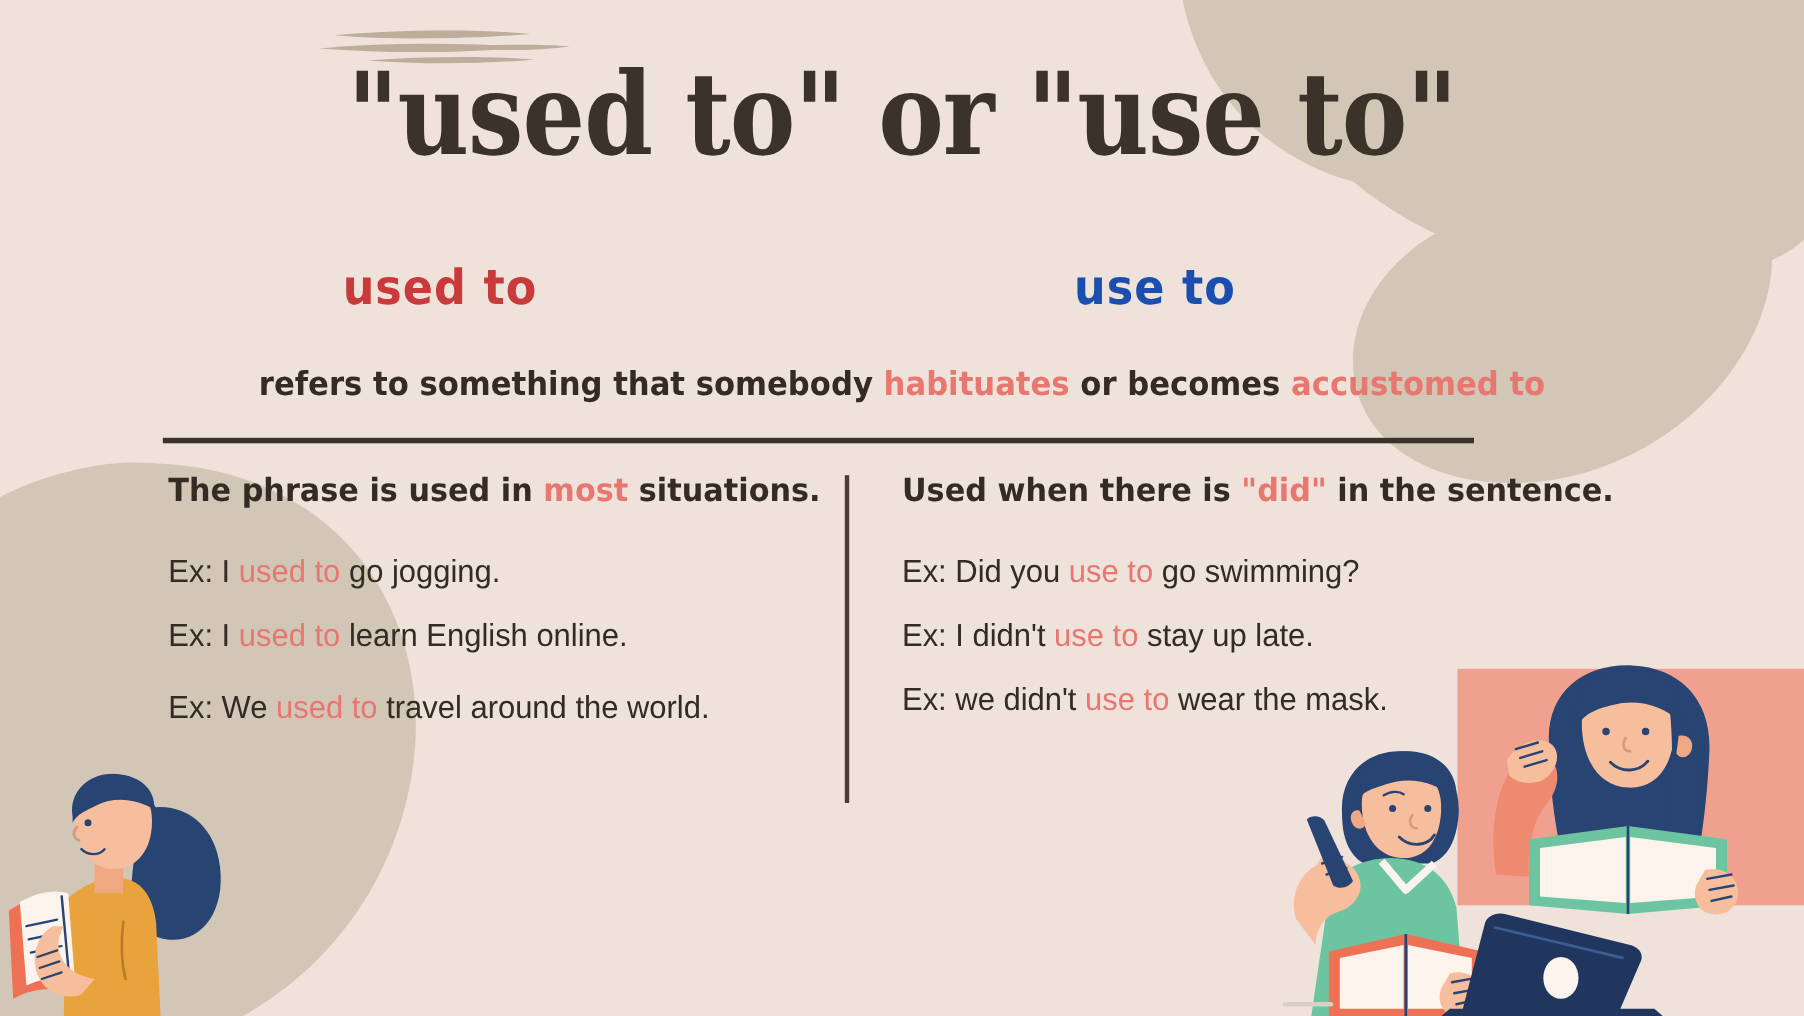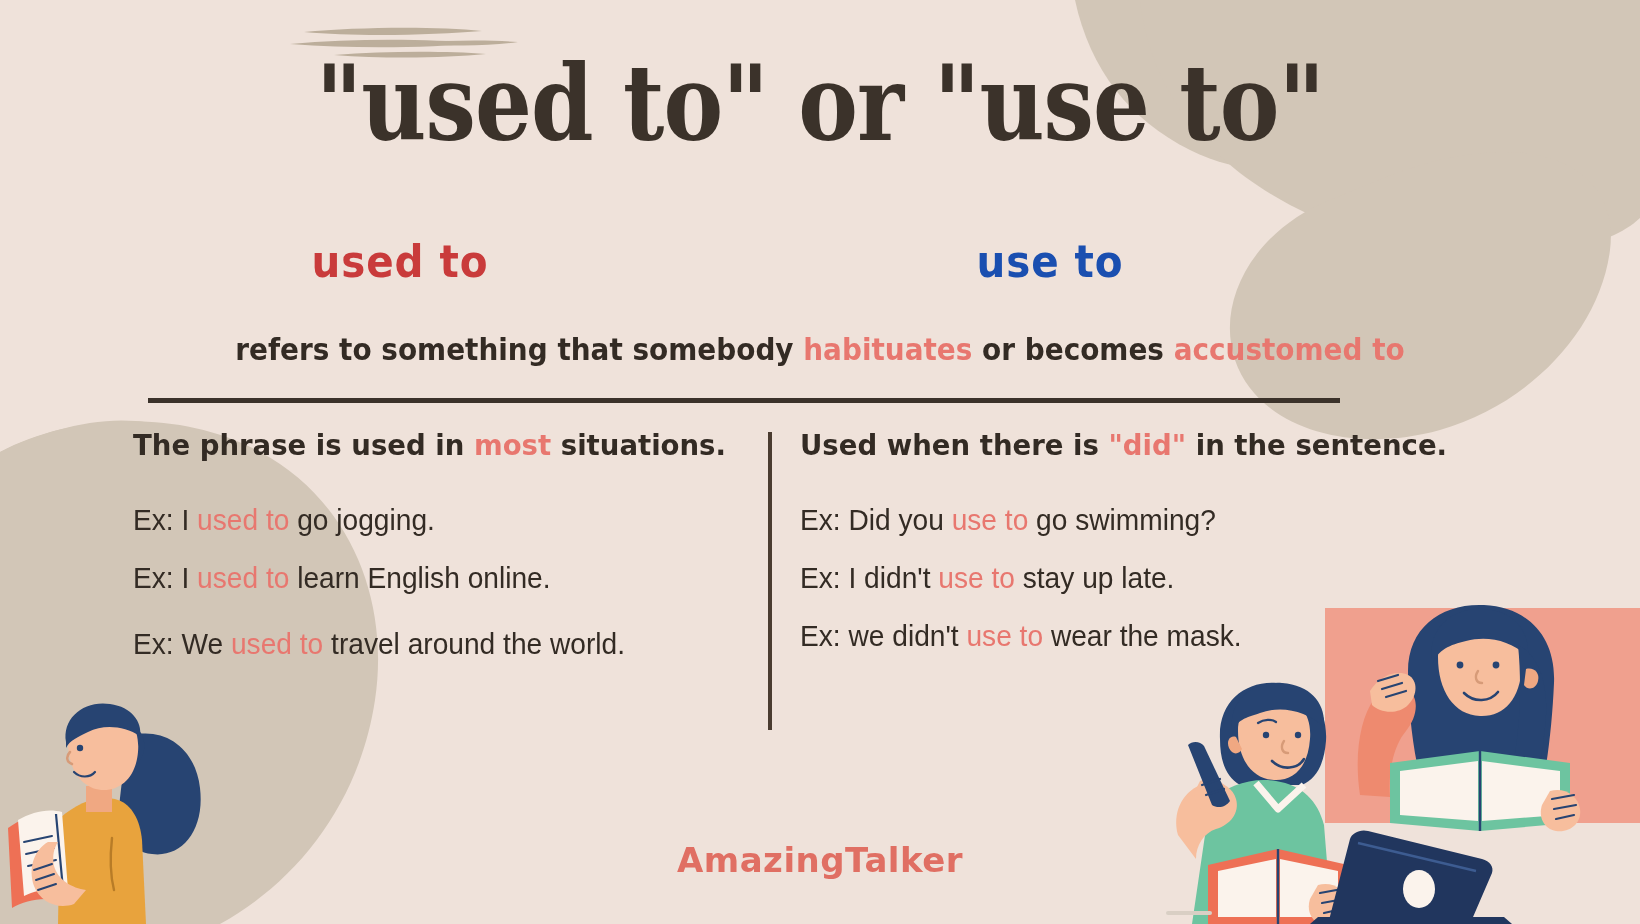--- a/index.html
+++ b/index.html
@@ -50,21 +50,21 @@
     transform:scaleX(.93);
     white-space:nowrap;
   }
   .subtitle .hl{color:#E8776F;}
 
   
   .hrule{position:absolute;left:148px;top:398px;width:1192px;height:5px;background:#3B322A;}
   .vrule{position:absolute;left:768px;top:432px;width:4px;height:298px;background:#4A3C30;}
 
   
-  .col{position:absolute;top:430px;}
+  .col{position:absolute;top:430px;margin-left:20px;}
   .col-left{left:133px;width:620px;}
   .col-right{left:800px;width:680px;}
 
   .col-head{
     font-size:29px;font-weight:bold;color:#332B24;
     font-family:"DejaVu Sans", sans-serif;
     transform:scaleX(.95);transform-origin:left center;
     white-space:nowrap;line-height:1.1;
   }
   .col-head .hl{color:#E8776F;}
@@ -153,21 +153,20 @@
       </div>
       <div class="ex">
         <span>Ex: I didn't </span><span class="hl">use to</span><span> stay up late.</span>
       </div>
       <div class="ex">
         <span>Ex: we didn't </span><span class="hl">use to</span><span> wear the mask.</span>
       </div>
     </div>
   </div>
 
-  <div class="brand">AmazingTalker</div>
 
   <svg class="illus illus-left" viewBox="0 0 240 234">
 
     <path d="M138,44 C170,40 196,62 200,98 C205,140 182,168 152,164 C126,161 116,136 120,108 C123,82 126,52 138,44 Z" fill="#274472"></path>
 
     <path d="M112,36 C128,30 142,36 144,52 C146,68 136,78 124,76 C112,74 104,60 106,48 Z" fill="#274472"></path>
 
     <path d="M60,128 C78,112 100,104 118,110 C132,115 140,130 142,150 L146,234 L58,234 Z" fill="#E8A33D"></path>
 
     <path d="M86,96 L112,96 L112,122 L86,122 Z" fill="#F0A882"></path>

